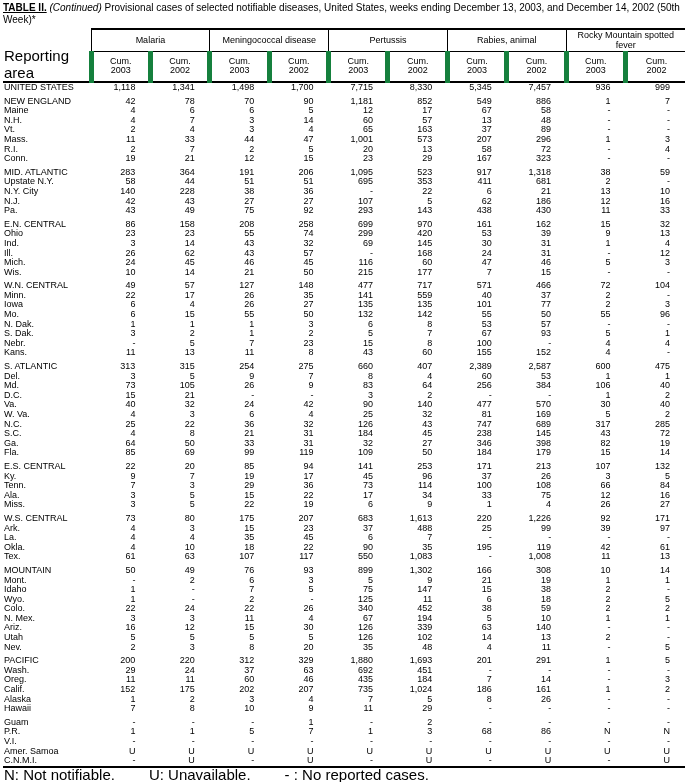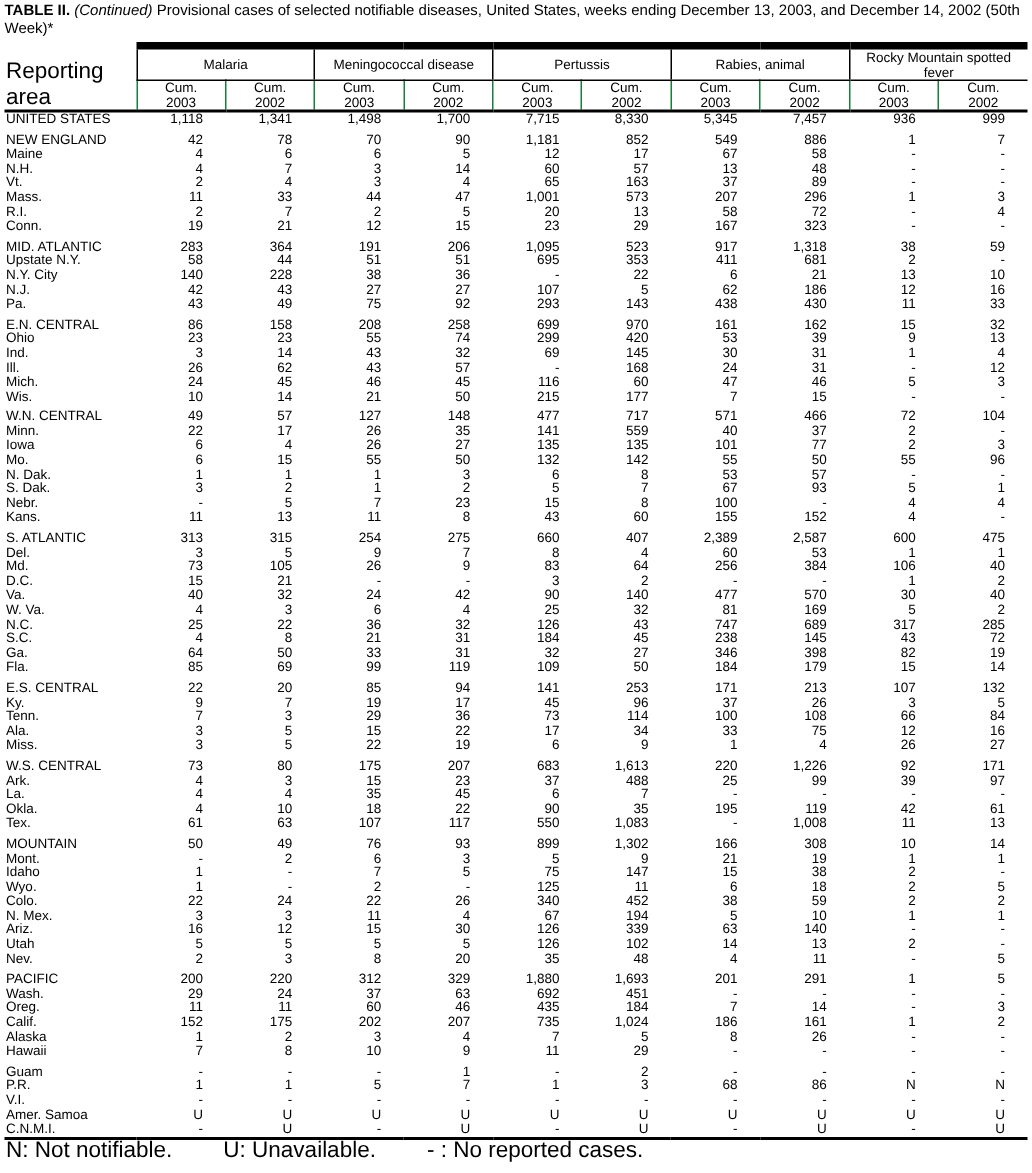--- a/index.html
+++ b/index.html
@@ -14,46 +14,46 @@
     height: 782px;
     padding: 2px 3px 0 3px;
     overflow: hidden;
   }
   
   #title {
     font-size: 10px;
     line-height: 12px;
     margin-bottom: 2px;
   }
-  #title .t-bold { font-weight: bold; }
+  #title .t-bold { font-weight: bold; text-decoration: underline; }
   #title .t-ital { font-style: italic; text-align: right; }
   
   table {
     width: 100%;
     border-collapse: collapse;
     table-layout: fixed;
     border-bottom: 2px solid #000;
   }
   col.c-area { width: 88px; }
   th, td { font-weight: normal; padding: 0; }
   th.grp {
-    border-top: 5px solid #000000;
+    border-top: 2px solid #000000;
     border-left: 1px solid #000;
     border-bottom: 1px solid #000;
     text-align: center;
     font-size: 9px;
     line-height: 10px;
     height: 22px;
     vertical-align: middle;
   }
   th.cum {
-    border-left: 1px solid #15803d;
+    border-left: 5px solid #15803d;
     font-size: 9px;
     line-height: 9.5px;
-    height: 20px;
+    height: 31px;
     vertical-align: middle;
     border-bottom: 2px solid #000;
   }
   th.area-h {
     text-align: left;
     vertical-align: bottom;
     font-size: 15px;
     padding-left: 1px;
     border-bottom: 2px solid #000;
   }

